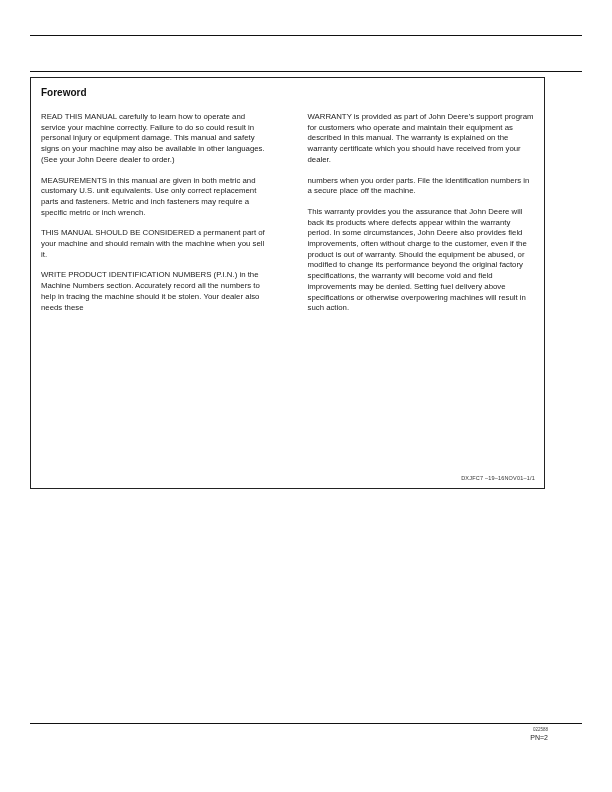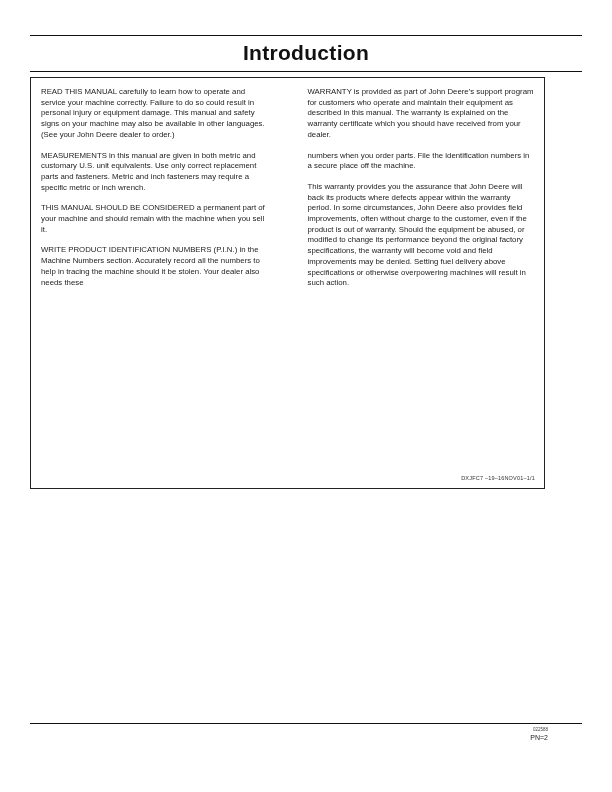--- a/index.html
+++ b/index.html
@@ -101,25 +101,25 @@
     line-height: 9px;
   }
 </style>
 </head>
 <body>
 
 <div class="page">
 
   <div class="header-rule rule-top"></div>
 
-  <h1 class="page-title">Introduction</h1>
 
   <div class="header-rule rule-below-title"></div>
 
   <div class="content-box">
+    <h2 class="section-heading">Foreword</h2>
 
     <div class="columns">
       <div class="col">
         <p>READ THIS MANUAL carefully to learn how to operate and service your machine correctly. Failure to do so could result in personal injury or equipment damage. This manual and safety signs on your machine may also be available in other languages. (See your John Deere dealer to order.)</p>
         <p>MEASUREMENTS in this manual are given in both metric and customary U.S. unit equivalents. Use only correct replacement parts and fasteners. Metric and inch fasteners may require a specific metric or inch wrench.</p>
         <p>THIS MANUAL SHOULD BE CONSIDERED a permanent part of your machine and should remain with the machine when you sell it.</p>
         <p>WRITE PRODUCT IDENTIFICATION NUMBERS (P.I.N.) in the Machine Numbers section. Accurately record all the numbers to help in tracing the machine should it be stolen. Your dealer also needs these</p>
       </div>
       <div class="col">
         <p>WARRANTY is provided as part of John Deere's support program for customers who operate and maintain their equipment as described in this manual. The warranty is explained on the warranty certificate which you should have received from your dealer.</p>

